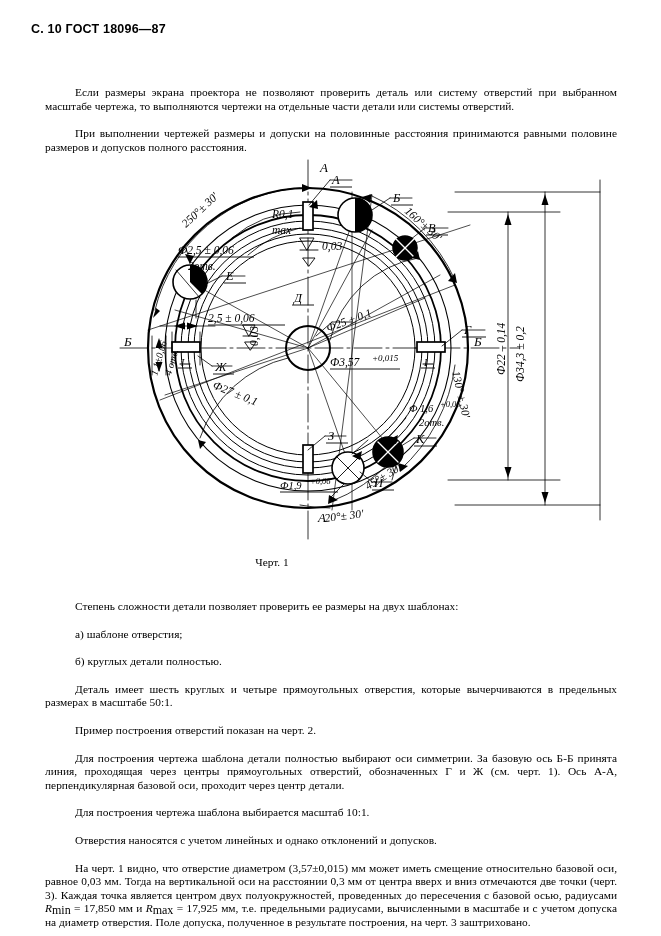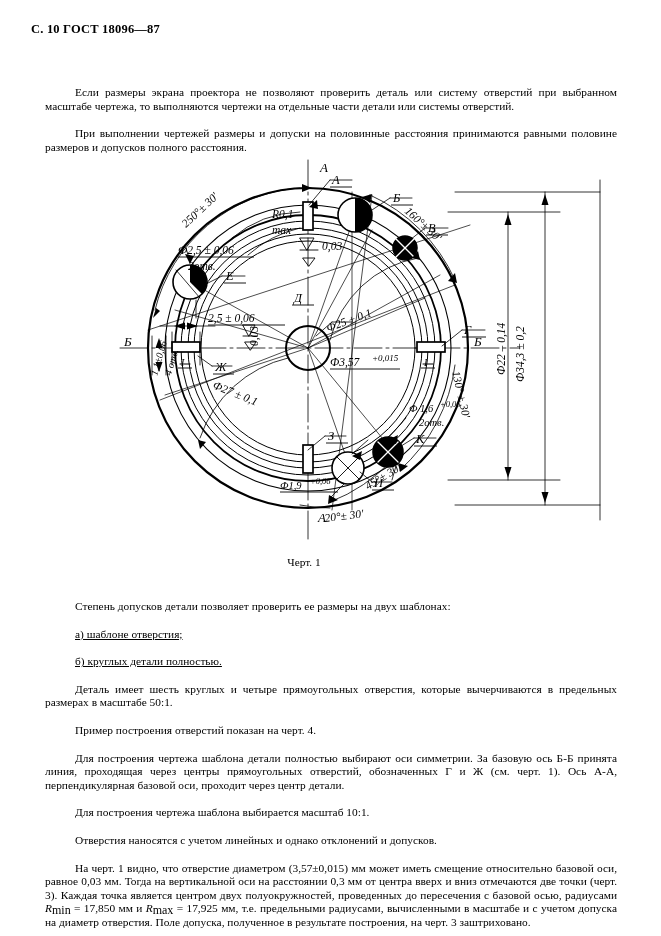--- a/index.html
+++ b/index.html
@@ -5,38 +5,38 @@
   html,body{margin:0;padding:0;}
   body{
     width:661px;height:936px;background:#ffffff;
     font-family:"Liberation Serif", serif;
     color:#000;position:relative;overflow:hidden;
   }
   .page{position:absolute;inset:0;}
 
   .header{
     position:absolute;left:31px;top:22px;
-    font-family:Liberation Serif, serif;
+    font-family:Liberation Sans, sans-serif;
     font-weight:bold;font-size:12.5px;letter-spacing:.2px;
   }
 
   .body-text{
     position:absolute;left:31px;width:600px;
     font-size:11.4px;line-height:13.6px;
     text-align:justify;
   }
   .body-text p{margin:14px;text-indent:30px;}
-  .body-text p.list{text-indent:30px;text-decoration:underline;}
+  .body-text p.list{text-indent:30px;}
 
   .intro{top:72px;}
   .after{top:586px;}
 
   .caption{
     position:absolute;left:0;width:544px;top:556px;
-    text-align:center;font-size:11.4px;padding-left:32px;
+    text-align:center;font-size:11.4px;
   }
 
   .fig{position:absolute;left:0;top:150px;width:661px;height:400px;}
   svg{display:block;}
   .lbl{font-family:"Liberation Serif", serif;}
 
   sub{font-size:12px;vertical-align:baseline;position:relative;top:2px;}
   i{font-style:italic;}
 </style>
 </head>
@@ -306,24 +306,24 @@
         <line x1="208" y1="175" x2="285" y2="175"></line>
         <line x1="330" y1="219" x2="400" y2="219"></line>
         <line x1="280" y1="342" x2="338" y2="342"></line>
       </g>
     </svg>
   </div>
 
   <div class="caption">Черт. 1</div>
 
   <div class="body-text after">
-    <p>Степень допусков детали позволяет проверить ее размеры на двух шаблонах:</p>
+    <p>Степень сложности детали позволяет проверить ее размеры на двух шаблонах:</p>
     <p class="list">а)  шаблоне отверстия;</p>
     <p class="list">б)  круглых детали полностью.</p>
     <p>Деталь имеет шесть круглых и четыре прямоугольных отверстия, которые вычерчиваются в предельных размерах в масштабе 50:1.</p>
-    <p>Пример построения отверстий показан на черт. 4.</p>
+    <p>Пример построения отверстий показан на черт. 2.</p>
     <p>Для построения чертежа шаблона детали полностью выбирают оси симметрии. За базовую ось Б-Б принята линия, проходящая через центры прямоугольных отверстий, обозначенных Г и Ж (см. черт. 1). Ось А-А, перпендикулярная базовой оси, проходит через центр детали.</p>
     <p>Для построения чертежа шаблона выбирается масштаб 10:1.</p>
     <p>Отверстия наносятся с учетом линейных и однако отклонений и допусков.</p>
     <p><span>На черт. 1 видно, что отверстие диаметром (3,57±0,015) мм может иметь смещение относительно базовой оси, равное 0,03 мм. Тогда на вертикальной оси на расстоянии 0,3 мм от центра вверх и вниз отмечаются две точки (черт. 3). Каждая точка является центром двух полуокружностей, проведенных до пересечения с базовой осью, радиусами </span><i>R</i><sub>min</sub><span> = 17,850 мм и </span><i>R</i><sub>max</sub><span> = 17,925 мм, т.е. предельными радиусами, вычисленными в масштабе и с учетом допуска на диаметр отверстия. Поле допуска, полученное в результате построения, на черт. 3 заштриховано.</span></p>
   </div>
 
 </div>
 
 </body></html>

